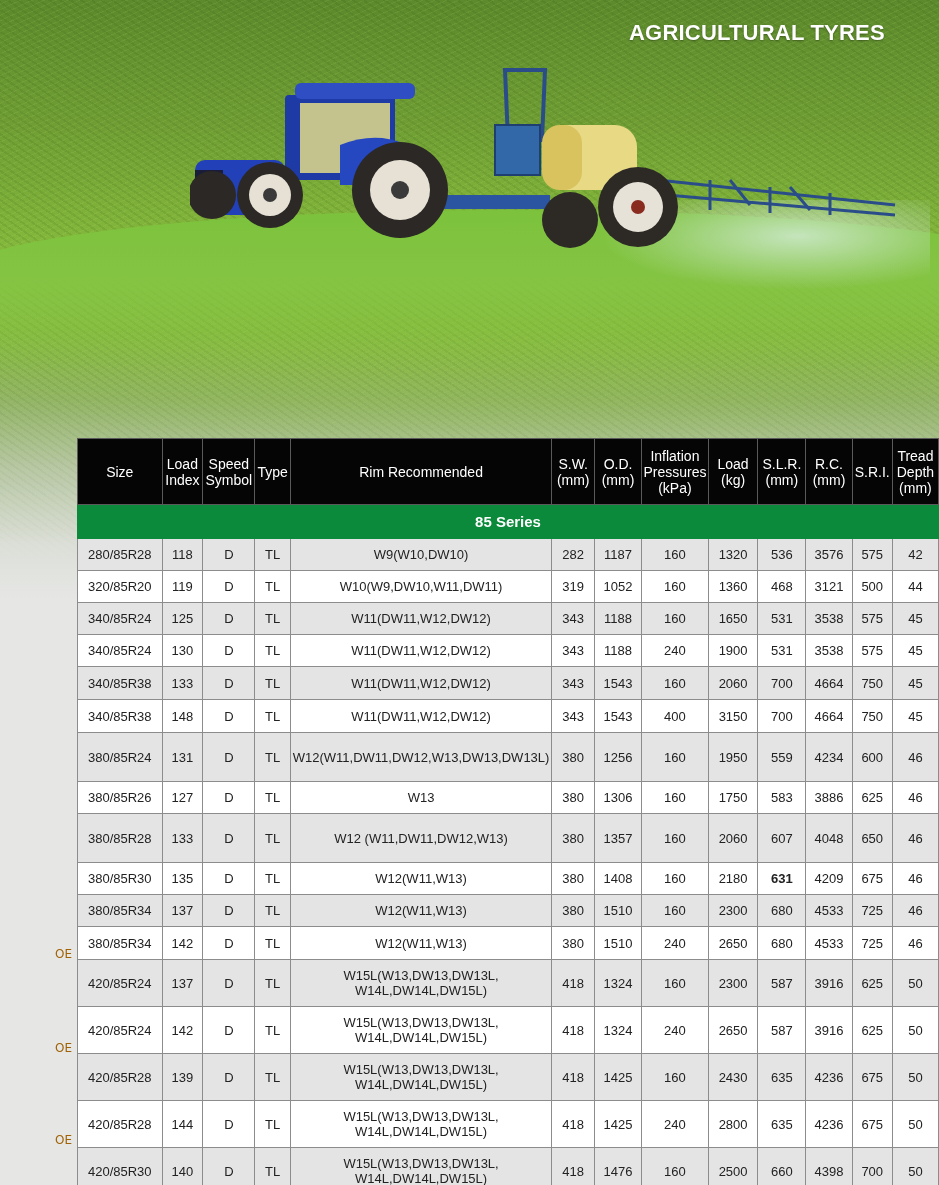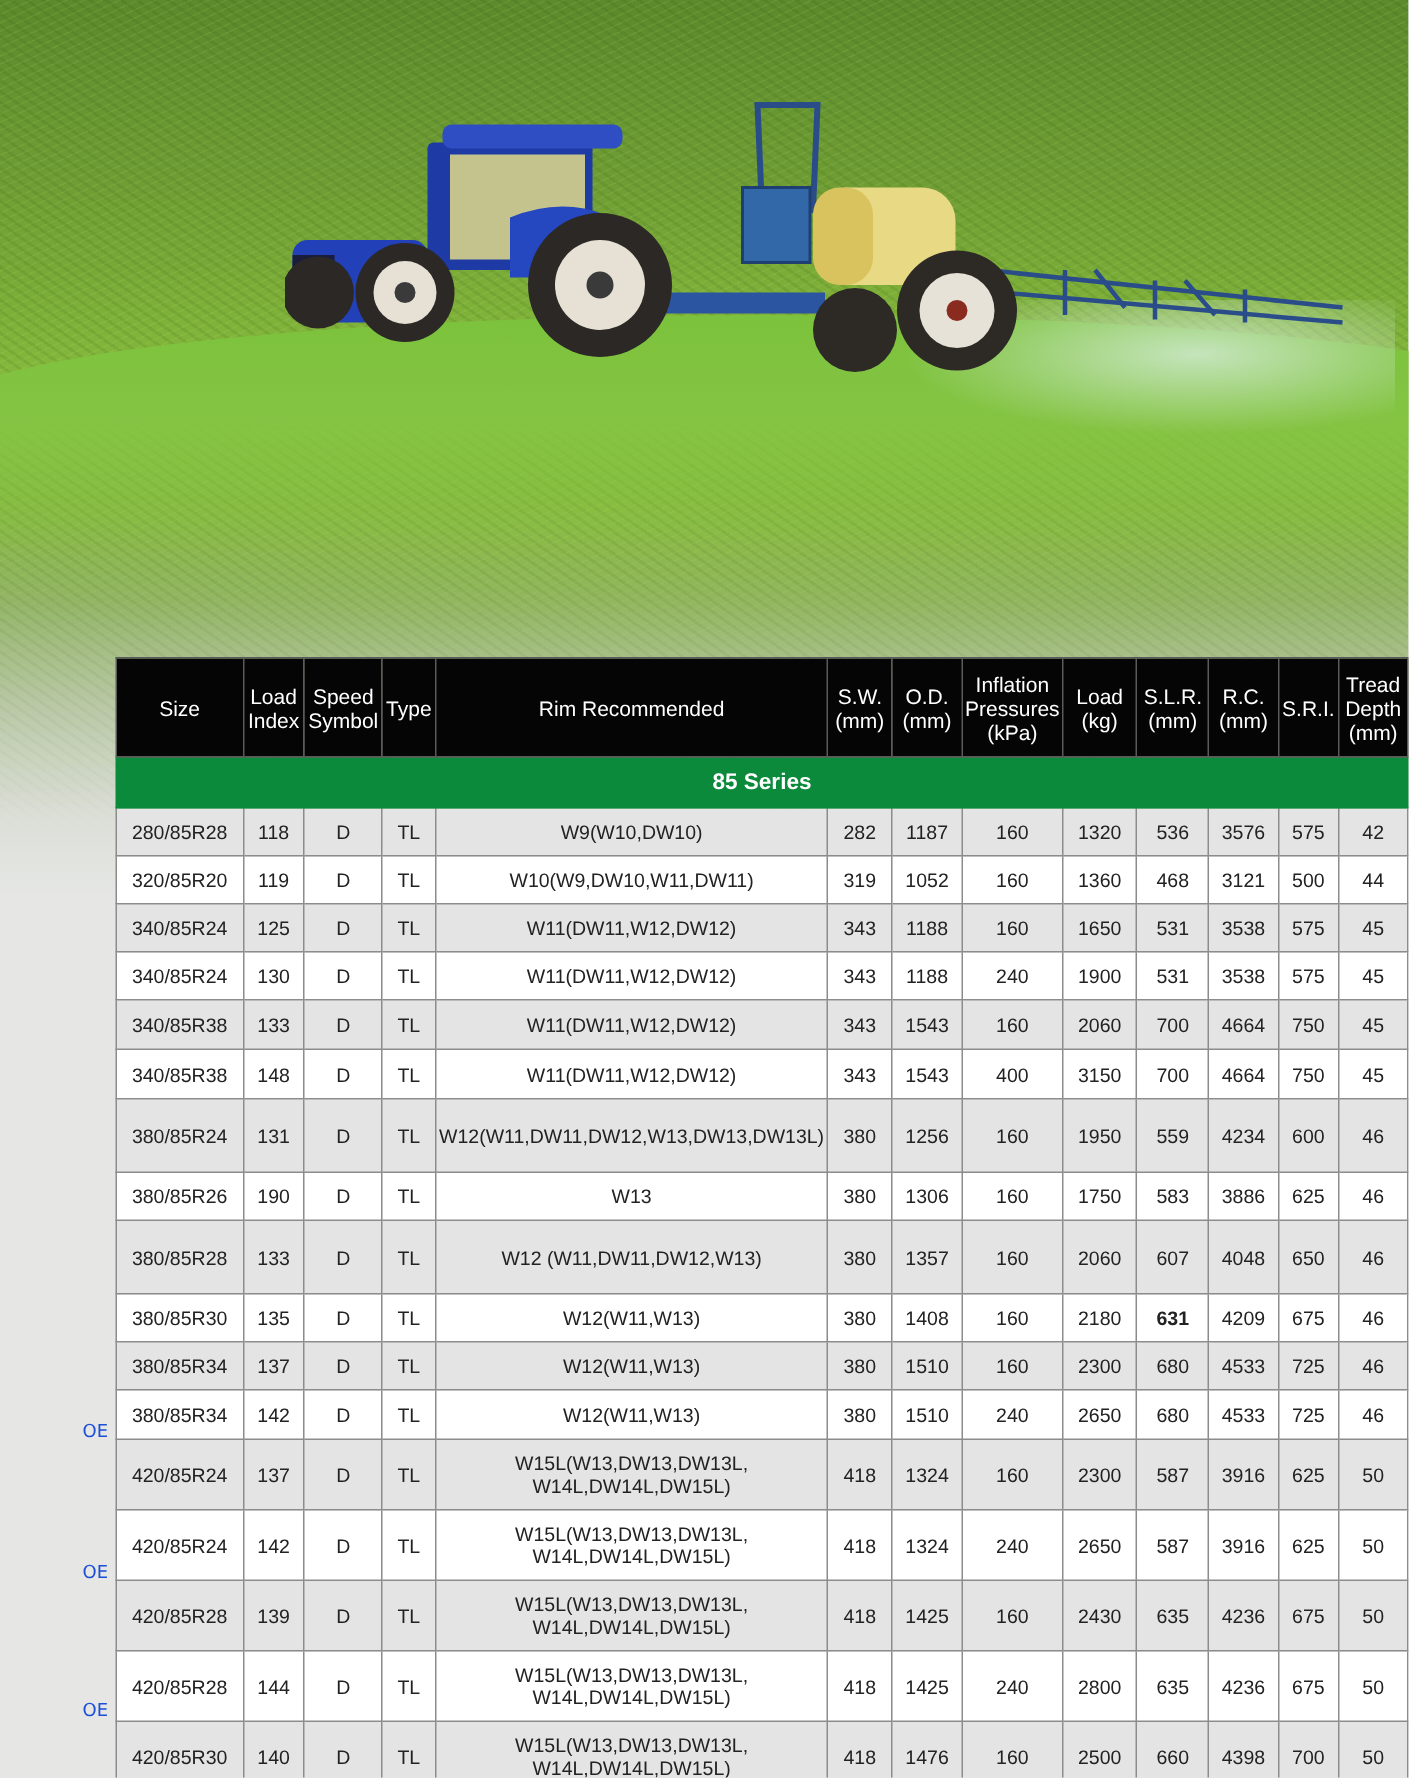--- a/index.html
+++ b/index.html
@@ -54,21 +54,21 @@
     border:1px solid #8c8c8c; text-align:center; vertical-align:middle;
     padding:0 2px; line-height:15px;
   }
   .spec-table tr.series td {
     background:#0a8a3a; color:#ffffff; font-weight:bold; font-size:15px;
     height:33px; border-color:#0a8a3a;
   }
   .spec-table tr.odd td { background:#e4e4e4; }
   .spec-table tr.even td { background:#ffffff; }
   .oe {
-    position:absolute; left:55px; color:#1d4ed8; font-size:12px;
+    position:absolute; left:55px; color:#a16207; font-size:12px;
     font-family:"DejaVu Sans", sans-serif;
     text-align:right;
   }
 </style>
 </head>
 <body>
 
 <div class="hero">
   <div class="hero-texture"></div>
   <div class="hill"></div>
@@ -109,20 +109,21 @@
     <circle cx="210" cy="125" r="48" fill="#2b2825"></circle>
     <circle cx="210" cy="125" r="30" fill="#e6e1d4"></circle>
     <circle cx="210" cy="125" r="9" fill="#3a3a3a"></circle>
 
     <circle cx="80" cy="130" r="33" fill="#2b2825"></circle>
     <circle cx="80" cy="130" r="21" fill="#e6e1d4"></circle>
     <circle cx="80" cy="130" r="7" fill="#3a3a3a"></circle>
     <circle cx="22" cy="130" r="24" fill="#2b2825"></circle>
   </svg>
 
+  <div class="title">AGRICULTURAL TYRES</div>
 </div>
 
 <table class="spec-table">
   <colgroup>
     <col style="width:90px">
       <col style="width:42px">
       <col style="width:53px">
       <col style="width:36px">
     <col style="width:177px">
       <col style="width:45px">
@@ -255,21 +256,21 @@
         <td style="height: 48px; margin-left: 16px;">1256</td>
         <td style="height: 48px;">160</td>
         <td style="height: 48px;">1950</td>
         <td style="height: 48px;">559</td>
         <td style="height: 48px;">4234</td>
         <td style="height: 48px;">600</td>
         <td style="height: 48px;">46</td>
       </tr>
       <tr class="even">
         <td style="height: 31px;">380/85R26</td>
-        <td style="height: 31px;">190</td>
+        <td style="height: 31px;">127</td>
         <td style="height: 31px;">D</td>
         <td style="height: 31px;">TL</td>
         <td style="height: 31px;">W13</td>
         <td style="height: 31px;">380</td>
         <td style="height: 31px;">1306</td>
         <td style="height: 31px;">160</td>
         <td style="height: 31px;">1750</td>
         <td style="height: 31px;">583</td>
         <td style="height: 31px;">3886</td>
         <td style="height: 31px;">625</td>

